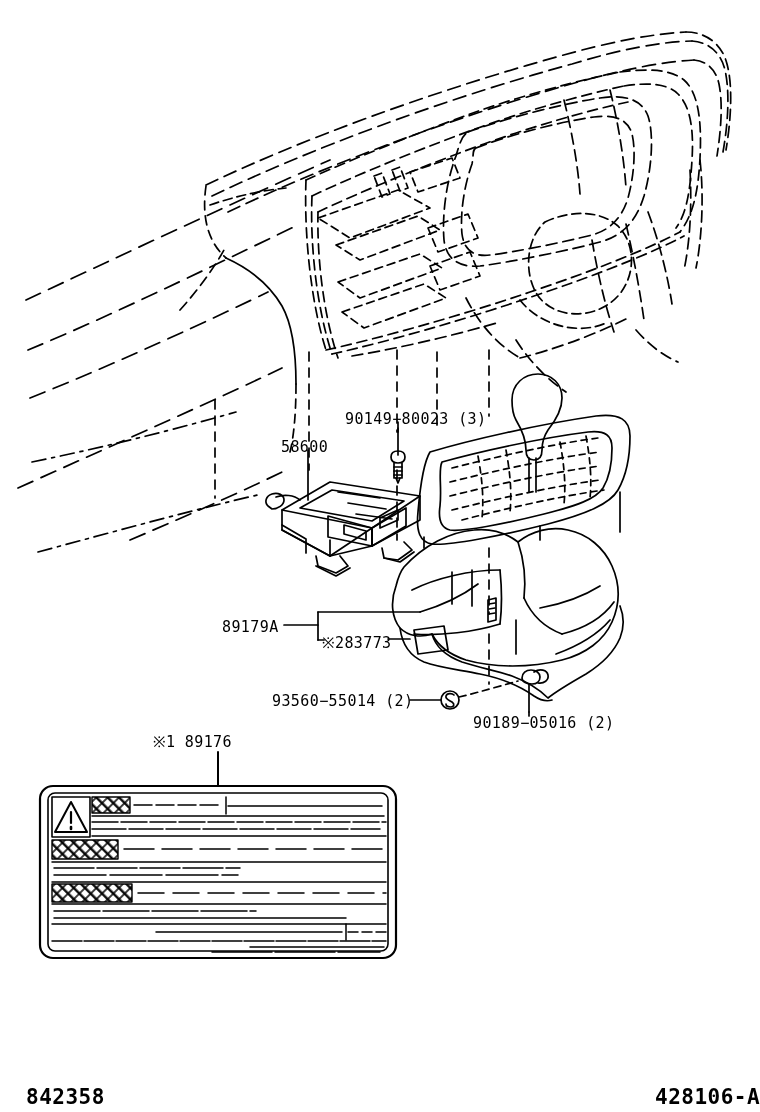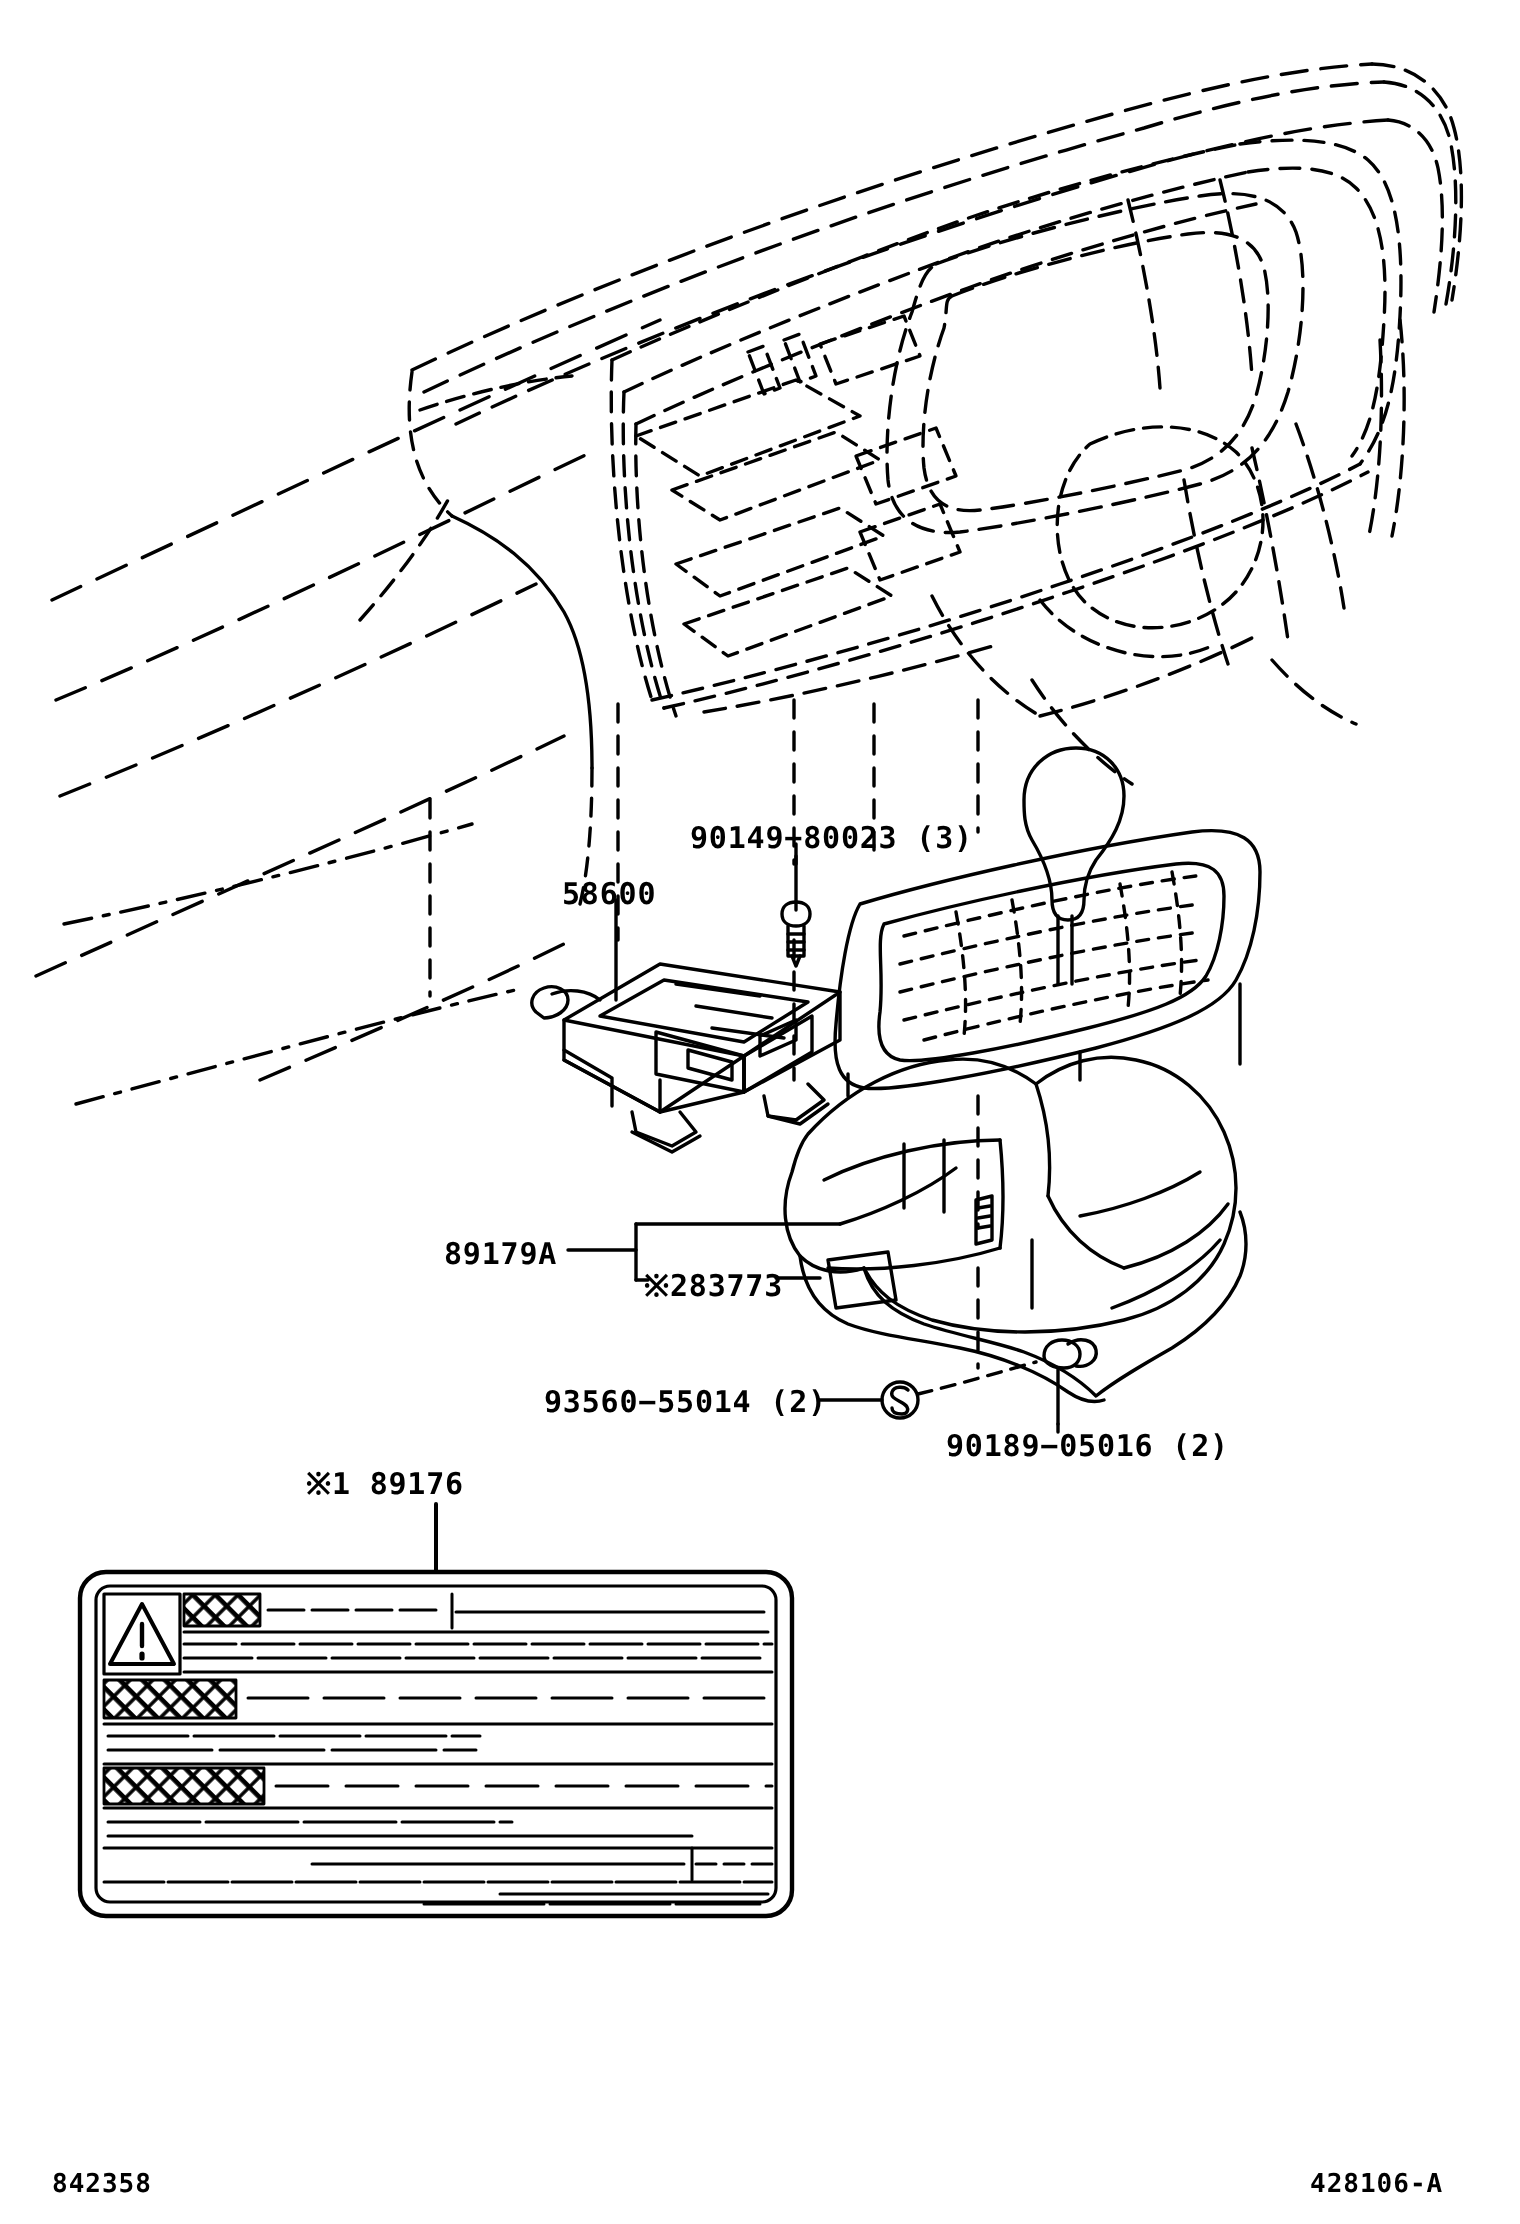--- a/index.html
+++ b/index.html
@@ -7,32 +7,32 @@
   body{
     width:760px;height:1112px;position:relative;overflow:hidden;
     font-family:"Liberation Sans","DejaVu Sans",sans-serif;
     color:#000;
   }
   #sheet{position:absolute;inset:0;width:760px;height:1112px;}
   svg{display:block;}
   .lbl{
     position:absolute;
     font-family:"DejaVu Sans Mono","Liberation Mono",monospace;
-    font-weight:bold;
+    font-weight:normal;
     font-size:15px;
     letter-spacing:0.4px;
     color:#000;
     white-space:nowrap;
     line-height:1;
   }
   .footer{
     position:absolute;
     font-family:"DejaVu Sans Mono","Liberation Mono",monospace;
     font-weight:bold;
-    font-size:13px;
+    font-size:21px;
     letter-spacing:0.5px;
     white-space:nowrap;
   }
   #footer-left{left:26px;top:1085px;}
   #footer-right{left:655px;top:1085px;}
 </style>
 </head>
 <body>
 
 <div id="sheet">

